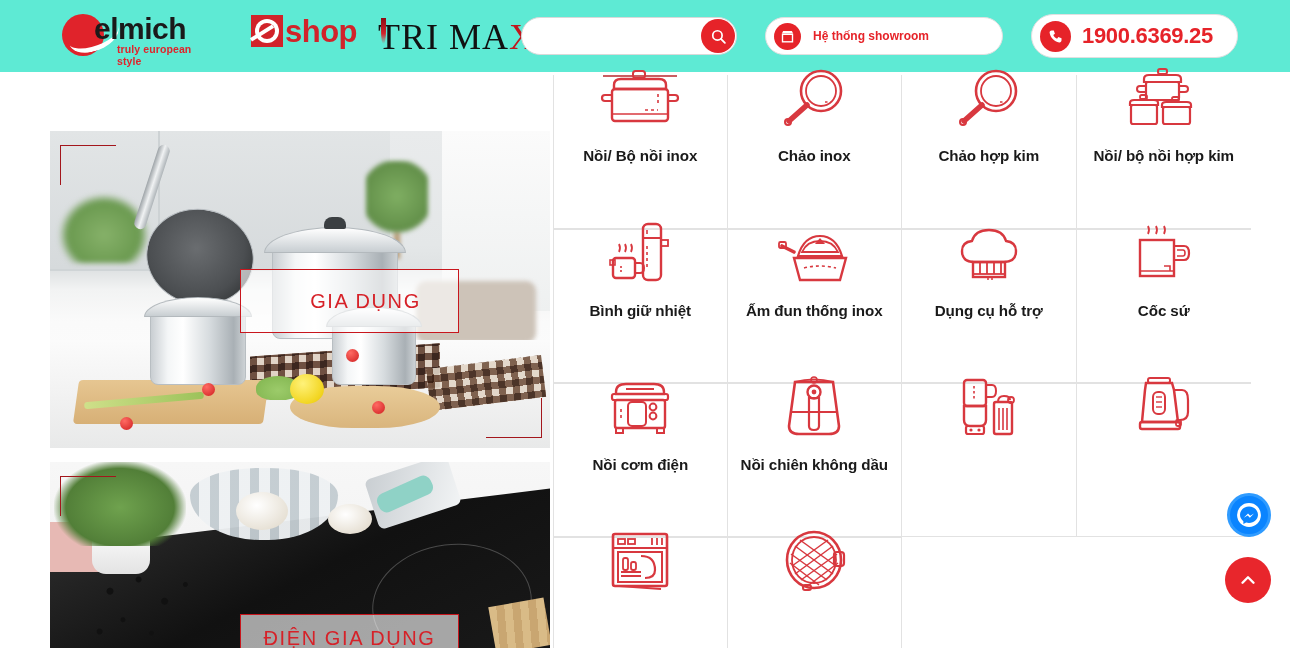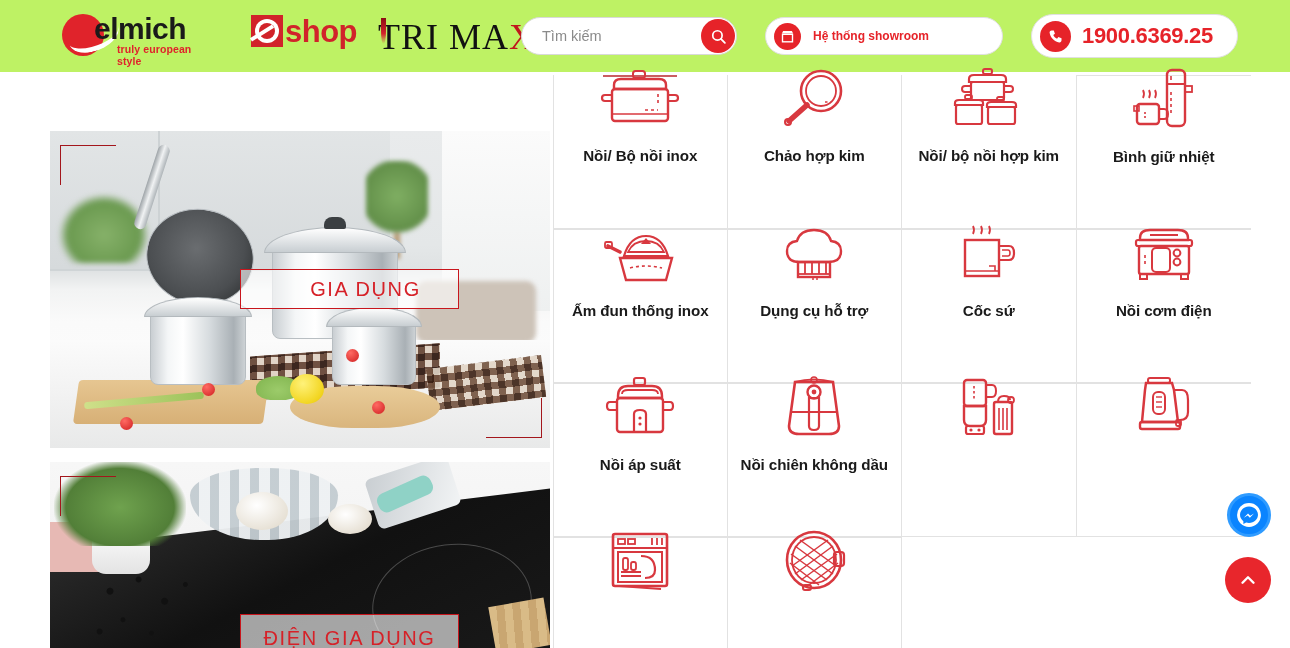--- a/index.html
+++ b/index.html
@@ -8,21 +8,21 @@
     width: 1290px; height: 648px;
     overflow: hidden;
     background: #ffffff;
     font-family: "Liberation Sans", sans-serif;
   }
 
   
   #header {
     position: absolute; top: 0; left: 0;
     width: 1290px; height: 72px;
-    background: #bef264;
+    background: #5eead4;
   }
 
   
   #elmich-logo {
     position: absolute; left: 62px; top: 10px;
     width: 152px; height: 50px;
   }
   .elm-disc {
     position: absolute; left: 0; top: 4px;
     width: 42px; height: 42px;
@@ -190,21 +190,21 @@
   .bn-label {
     position: absolute;
     border: 1.6px solid #c8161d;
     background: rgba(255,255,255,0.62);
     color: #d62128;
     font-size: 20px;
     letter-spacing: 1.6px;
     display: flex; align-items: center; justify-content: center;
     z-index: 5;
   }
-  #label-giadung { left: 190px; top: 138px; width: 219px; height: 40px; padding-left: 32px; }
+  #label-giadung { left: 190px; top: 138px; width: 219px; height: 64px; padding-left: 32px; }
   #label-dien    { left: 190px; top: 152px; width: 219px; height: 48px; }
 
   .corner {
     position: absolute; z-index: 4;
     width: 56px; height: 40px;
   }
   .corner-tl { left: 10px; top: 14px; border-left: 1.6px solid #a3161c; border-top: 1.6px solid #a3161c; }
   .corner-br { right: 8px; bottom: 10px; border-right: 1.6px solid #a3161c; border-bottom: 1.6px solid #a3161c; }
 
   
@@ -467,21 +467,20 @@
     </div>
     <div class="eshop-word">shop</div>
   </div>
 
   <div id="trimax-logo">
     <span class="tm-t">TRI MA</span><span class="tm-x">X</span>
   </div>
   <div class="tm-drip"></div>
 
   <div id="search-box">
-    <input id="search-input" type="text" placeholder="Tìm kiếm" style="">
     <button id="search-button">
       <svg width="17" height="17" viewBox="0 0 24 24">
         <circle cx="10.5" cy="10.5" r="6.6" fill="none" stroke="#ffffff" stroke-width="2.4"></circle>
         <line x1="15.4" y1="15.4" x2="21" y2="21" stroke="#ffffff" stroke-width="2.6" stroke-linecap="round"></line>
       </svg>
     </button>
   </div>
 
   <div id="showroom-pill">
     <span class="pill-icon">
@@ -575,20 +574,32 @@
         <path d="M15 28 H8 Q5 28 5 31 Q5 34 8 34 H15" fill="none" stroke="#d8383f" stroke-width="2.2"></path>
         <path d="M71 28 H78 Q81 28 81 31 Q81 34 78 34 H71" fill="none" stroke="#d8383f" stroke-width="2.2"></path>
         <line x1="15" y1="47" x2="71" y2="47" stroke="#d8383f" stroke-width="1.6"></line>
         <line x1="61" y1="27" x2="61" y2="37" stroke="#d8383f" stroke-width="1.6" stroke-dasharray="3 3"></line>
         <line x1="48" y1="43" x2="61" y2="43" stroke="#d8383f" stroke-width="1.6" stroke-dasharray="3 3"></line>
       </svg>
     </span>
     <span class="cat-label">Nồi/ Bộ nồi inox</span>
   </div>
 
+  <div class="cat-cell r1">
+    <span class="cat-icon">
+      <svg width="72" height="62" viewBox="0 0 72 62">
+        <circle cx="43" cy="24" r="20" fill="none" stroke="#d8383f" stroke-width="2.6"></circle>
+        <circle cx="43" cy="24" r="15" fill="none" stroke="#d8383f" stroke-width="1.8"></circle>
+        <path d="M29 38 L11 54" stroke="#d8383f" stroke-width="5.5" stroke-linecap="round"></path>
+        <circle cx="10" cy="55" r="3" fill="none" stroke="#d8383f" stroke-width="2"></circle>
+        <line x1="47" y1="35" x2="53" y2="35" stroke="#d8383f" stroke-width="1.6" stroke-dasharray="2.5 3"></line>
+      </svg>
+    </span>
+    <span class="cat-label">Chảo inox</span>
+  </div>
 
   <div class="cat-cell r1">
     <span class="cat-icon">
       <svg width="72" height="62" viewBox="0 0 72 62">
         <circle cx="43" cy="24" r="20" fill="none" stroke="#d8383f" stroke-width="2.6"></circle>
         <circle cx="43" cy="24" r="15" fill="none" stroke="#d8383f" stroke-width="1.8"></circle>
         <path d="M29 38 L11 54" stroke="#d8383f" stroke-width="5.5" stroke-linecap="round"></path>
         <circle cx="10" cy="55" r="3" fill="none" stroke="#d8383f" stroke-width="2"></circle>
         <line x1="47" y1="35" x2="53" y2="35" stroke="#d8383f" stroke-width="1.6" stroke-dasharray="2.5 3"></line>
       </svg>
@@ -694,36 +705,20 @@
         <circle cx="49" cy="31" r="3.4" fill="none" stroke="#d8383f" stroke-width="2"></circle>
         <circle cx="49" cy="40" r="3.4" fill="none" stroke="#d8383f" stroke-width="2"></circle>
         <line x1="17" y1="33" x2="17" y2="44" stroke="#d8383f" stroke-width="1.6" stroke-dasharray="3 3"></line>
         <rect x="12" y="52" width="7" height="5" fill="none" stroke="#d8383f" stroke-width="2"></rect>
         <rect x="53" y="52" width="7" height="5" fill="none" stroke="#d8383f" stroke-width="2"></rect>
       </svg>
     </span>
     <span class="cat-label">Nồi cơm điện</span>
   </div>
 
-  <div class="cat-cell r3">
-    <span class="cat-icon">
-      <svg width="72" height="62" viewBox="0 0 72 62">
-        <rect x="30" y="2" width="11" height="7" rx="2" fill="none" stroke="#d8383f" stroke-width="2.2"></rect>
-        <path d="M14 20 Q14 10 24 10 H48 Q58 10 58 20 V22 H14 Z" fill="none" stroke="#d8383f" stroke-width="2.4"></path>
-        <path d="M18 18 Q18 14 24 14 H48 Q54 14 54 18" fill="none" stroke="#d8383f" stroke-width="1.8"></path>
-        <rect x="13" y="22" width="46" height="34" rx="3" fill="none" stroke="#d8383f" stroke-width="2.4"></rect>
-        <path d="M13 26 H6 Q3 26 3 30 Q3 34 6 34 H13" fill="none" stroke="#d8383f" stroke-width="2.2"></path>
-        <path d="M59 26 H66 Q69 26 69 30 Q69 34 66 34 H59" fill="none" stroke="#d8383f" stroke-width="2.2"></path>
-        <path d="M30 38 Q30 34 36 34 Q42 34 42 38 V56 H30 Z" fill="none" stroke="#d8383f" stroke-width="2.2"></path>
-        <circle cx="36" cy="42" r="1.6" fill="#d8383f"></circle>
-        <circle cx="36" cy="48" r="1.6" fill="#d8383f"></circle>
-      </svg>
-    </span>
-    <span class="cat-label">Nồi áp suất</span>
-  </div>
 
   <div class="cat-cell r3">
     <span class="cat-icon">
       <svg width="62" height="62" viewBox="0 0 62 62">
         <path d="M12 6 H50 L56 50 Q56 58 46 58 H16 Q6 58 6 50 Z" fill="none" stroke="#d8383f" stroke-width="2.6"></path>
         <path d="M12 6 Q31 1 50 6" fill="none" stroke="#d8383f" stroke-width="2.2"></path>
         <circle cx="31" cy="4" r="3" fill="none" stroke="#d8383f" stroke-width="1.6"></circle>
         <circle cx="31" cy="16" r="6.5" fill="none" stroke="#d8383f" stroke-width="2.4"></circle>
         <circle cx="31" cy="16" r="2.4" fill="#d8383f"></circle>
         <path d="M26 22 H36 V50 Q36 54 31 54 Q26 54 26 50 Z" fill="none" stroke="#d8383f" stroke-width="2.2"></path>

